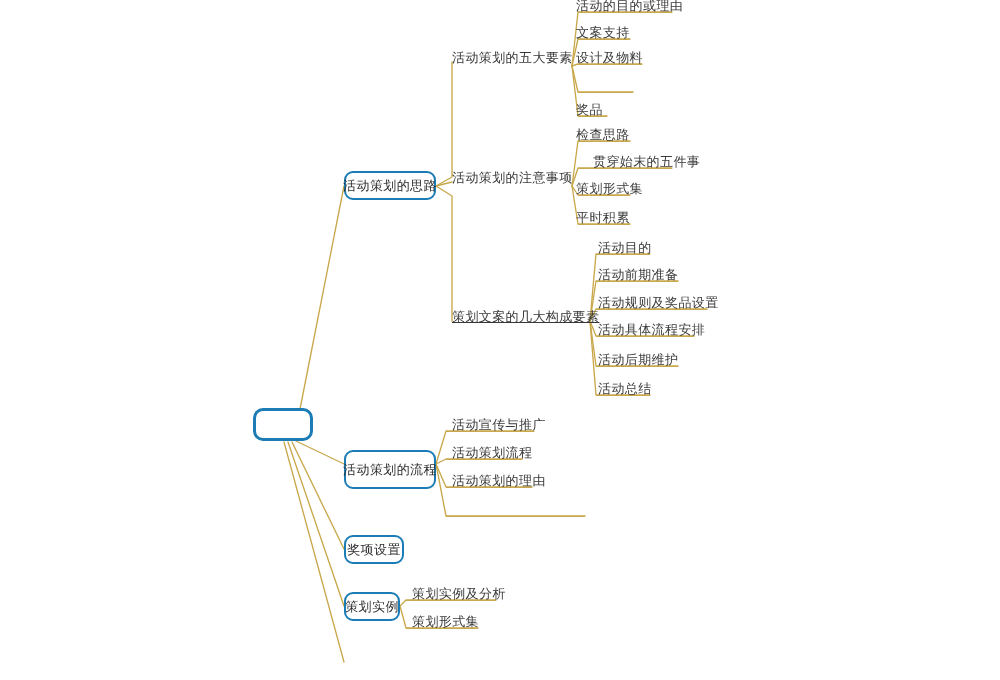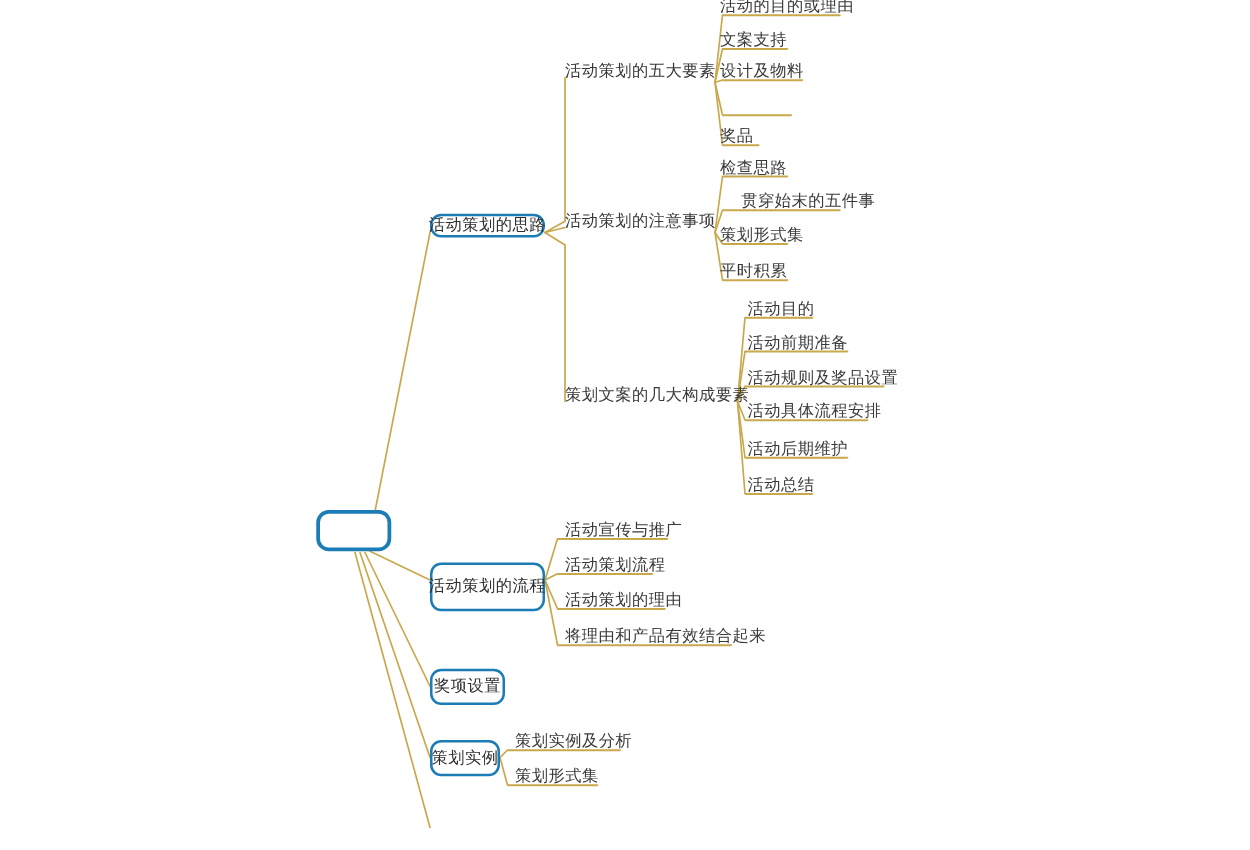--- a/index.html
+++ b/index.html
@@ -128,21 +128,21 @@
       <path d="M 436 464 L 446 516 L 585 516"></path>
 
       <path d="M 400 606 L 406 600 L 496 600"></path>
       <path d="M 400 606 L 406 628 L 478 628"></path>
 
     </g>
   </svg>
 
   <div class="node node-box node-root" style="left:253px; top:408px; width:60px; height:33px;"></div>
 
-  <div class="node node-box" style="left:344px; top:171px; width:92px; height:19px;">活动策划的思路</div>
+  <div class="node node-box" style="left:344px; top:171px; width:92px; height:29px;">活动策划的思路</div>
 
   <div class="node node-plain" style="left:452px; top:48px; height:18px;">活动策划的五大要素</div>
 
   <div class="node node-leaf" style="left:576px; top:-4px; height:18px;">活动的目的或理由</div>
   <div class="leaf-underline" style="left:578px; top:12px; width:94px;"></div>
 
   <div class="node node-leaf" style="left:576px; top:23px; height:18px;">文案支持</div>
   <div class="leaf-underline" style="left:578px; top:39px; width:52px;"></div>
 
   <div class="node node-leaf" style="left:576px; top:48px; height:18px;">设计及物料</div>
@@ -161,21 +161,21 @@
 
   <div class="node node-leaf" style="left:578px; top:152px; height:18px;padding-left:15px;">贯穿始末的五件事</div>
   <div class="leaf-underline" style="left:578px; top:168px; width:94px;"></div>
 
   <div class="node node-leaf" style="left:576px; top:179px; height:18px;">策划形式集</div>
   <div class="leaf-underline" style="left:578px; top:195px; width:52px;"></div>
 
   <div class="node node-leaf" style="left:576px; top:208px; height:18px;">平时积累</div>
   <div class="leaf-underline" style="left:578px; top:224px; width:52px;"></div>
 
-  <div class="node node-plain" style="left:452px; top:307px; height:18px;">策划文案的几大构成要素</div>
+  <div class="node node-plain" style="left:452px; top:307px; height:18px;text-decoration:underline;">策划文案的几大构成要素</div>
 
   <div class="node node-leaf" style="left:598px; top:238px; height:18px;">活动目的</div>
   <div class="leaf-underline" style="left:596px; top:254px; width:54px;"></div>
 
   <div class="node node-leaf" style="left:598px; top:265px; height:18px;">活动前期准备</div>
   <div class="leaf-underline" style="left:596px; top:281px; width:82px;"></div>
 
   <div class="node node-leaf" style="left:598px; top:293px; height:18px;">活动规则及奖品设置</div>
   <div class="leaf-underline" style="left:596px; top:309px; width:111px;"></div>
 
@@ -192,21 +192,20 @@
 
   <div class="node node-leaf" style="left:452px; top:415px; height:18px;">活动宣传与推广</div>
   <div class="leaf-underline" style="left:446px; top:431px; width:88px;"></div>
 
   <div class="node node-leaf" style="left:452px; top:443px; height:18px;">活动策划流程</div>
   <div class="leaf-underline" style="left:446px; top:459px; width:76px;"></div>
 
   <div class="node node-leaf" style="left:452px; top:471px; height:18px;">活动策划的理由</div>
   <div class="leaf-underline" style="left:446px; top:487px; width:86px;"></div>
 
-  <div class="node node-leaf" style="left:452px; top:500px; height:18px;">将理由和产品有效结合起来</div>
   <div class="leaf-underline" style="left:446px; top:516px; width:139px;"></div>
 
   <div class="node node-box" style="left:344px; top:535px; width:60px; height:29px;text-align:right;">奖项设置</div>
 
   <div class="node node-box" style="left:344px; top:592px; width:56px; height:29px;">策划实例</div>
 
   <div class="node node-leaf" style="left:412px; top:584px; height:18px;">策划实例及分析</div>
   <div class="leaf-underline" style="left:406px; top:600px; width:90px;"></div>
 
   <div class="node node-leaf" style="left:412px; top:612px; height:18px;">策划形式集</div>

